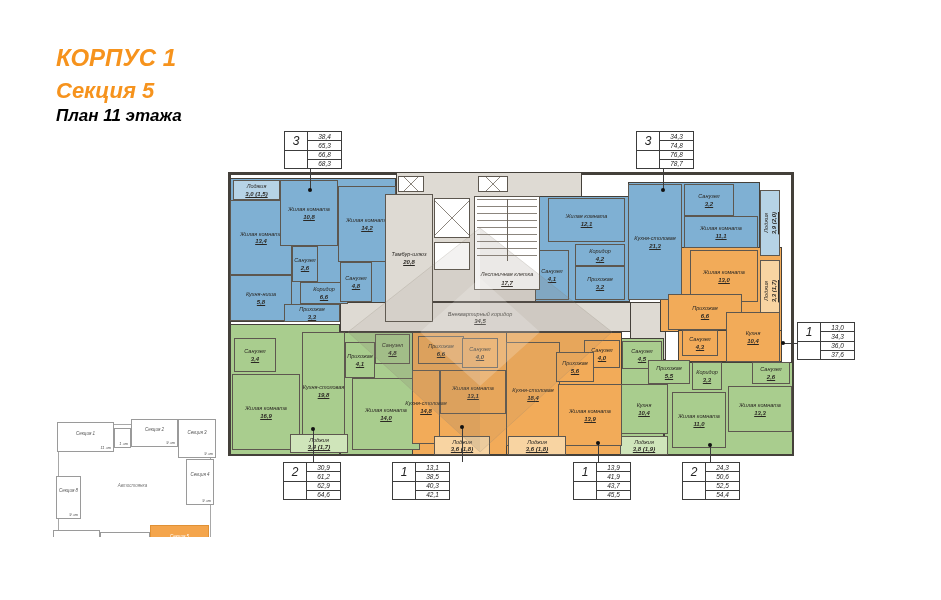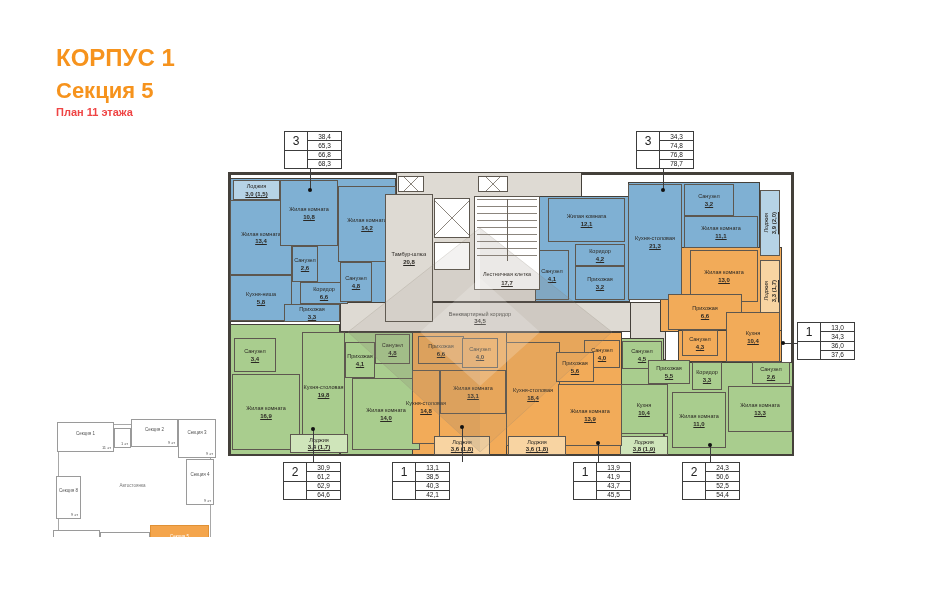--- a/index.html
+++ b/index.html
@@ -1,21 +1,21 @@
 <!DOCTYPE html>
 <html><head>
 <meta charset="utf-8">
 <style>
   html,body{margin:0;padding:0;background:#ffffff;}
   #page{position:relative;width:941px;height:537px;background:#fff;overflow:hidden;
-        font-family:"Liberation Sans",sans-serif;}
+        font-family:"Liberation Sans",sans-serif;font-style:italic;}
   
   .title1{position:absolute;left:56px;top:44px;font-size:24px;font-weight:bold;color:#F6931D;}
   .title2{position:absolute;left:56px;top:78px;font-size:22px;font-weight:bold;color:#F6931D;}
-  .title3{position:absolute;left:56px;top:106px;font-size:11px;font-weight:bold;color:#ef4444;}
+  .title3{position:absolute;left:56px;top:106px;font-size:17px;font-weight:bold;color:#000000;}
   
   .frame{position:absolute;border:3px solid #44403a;box-sizing:border-box;}
   .base{position:absolute;border:1.5px solid #44403a;box-sizing:border-box;}
   .room{position:absolute;border:1px solid #5d574f;box-sizing:border-box;display:flex;
         flex-direction:column;align-items:center;justify-content:center;text-align:center;
         color:#2b2824;overflow:visible;}
   .room .rn{font-size:5.5px;line-height:1.2;white-space:nowrap;}
   .room .rv{font-size:6px;font-weight:bold;text-decoration:underline;margin-top:1px;white-space:nowrap;}
   .room.rot{flex-direction:row;}
   .room.rot .rn,.room.rot .rv{writing-mode:vertical-rl;transform:rotate(180deg);margin:0 0.5px;}

